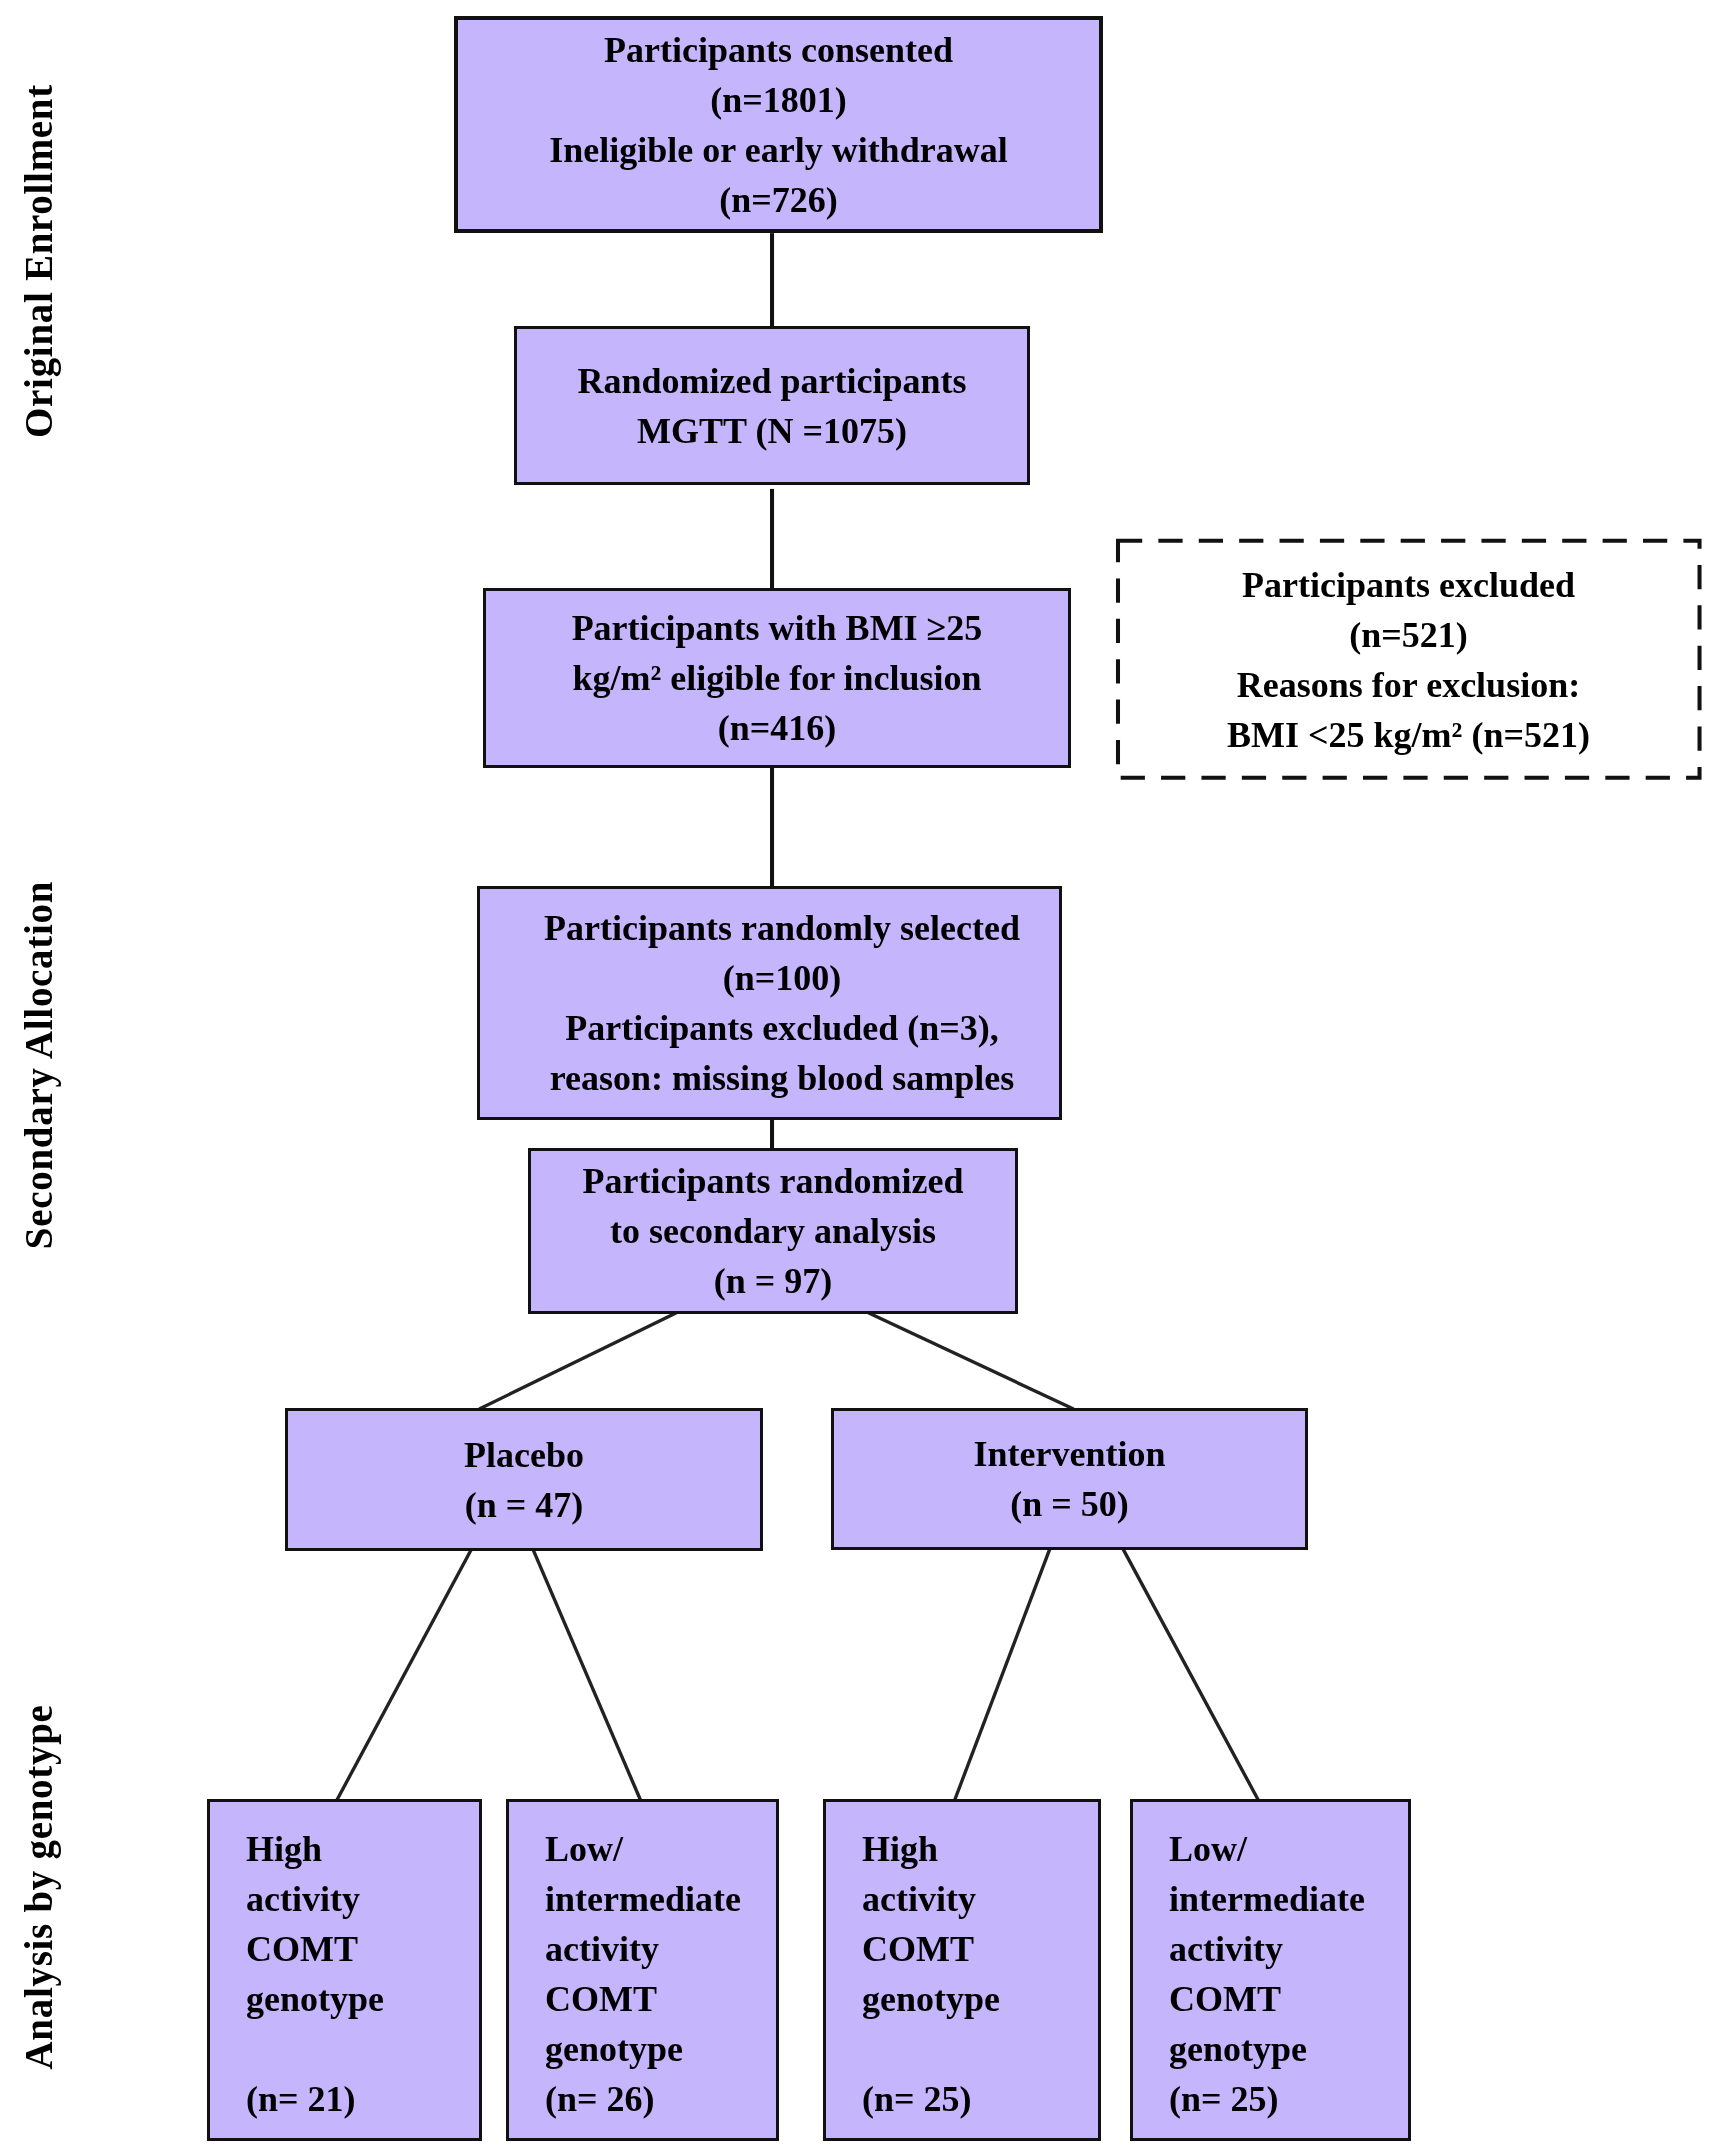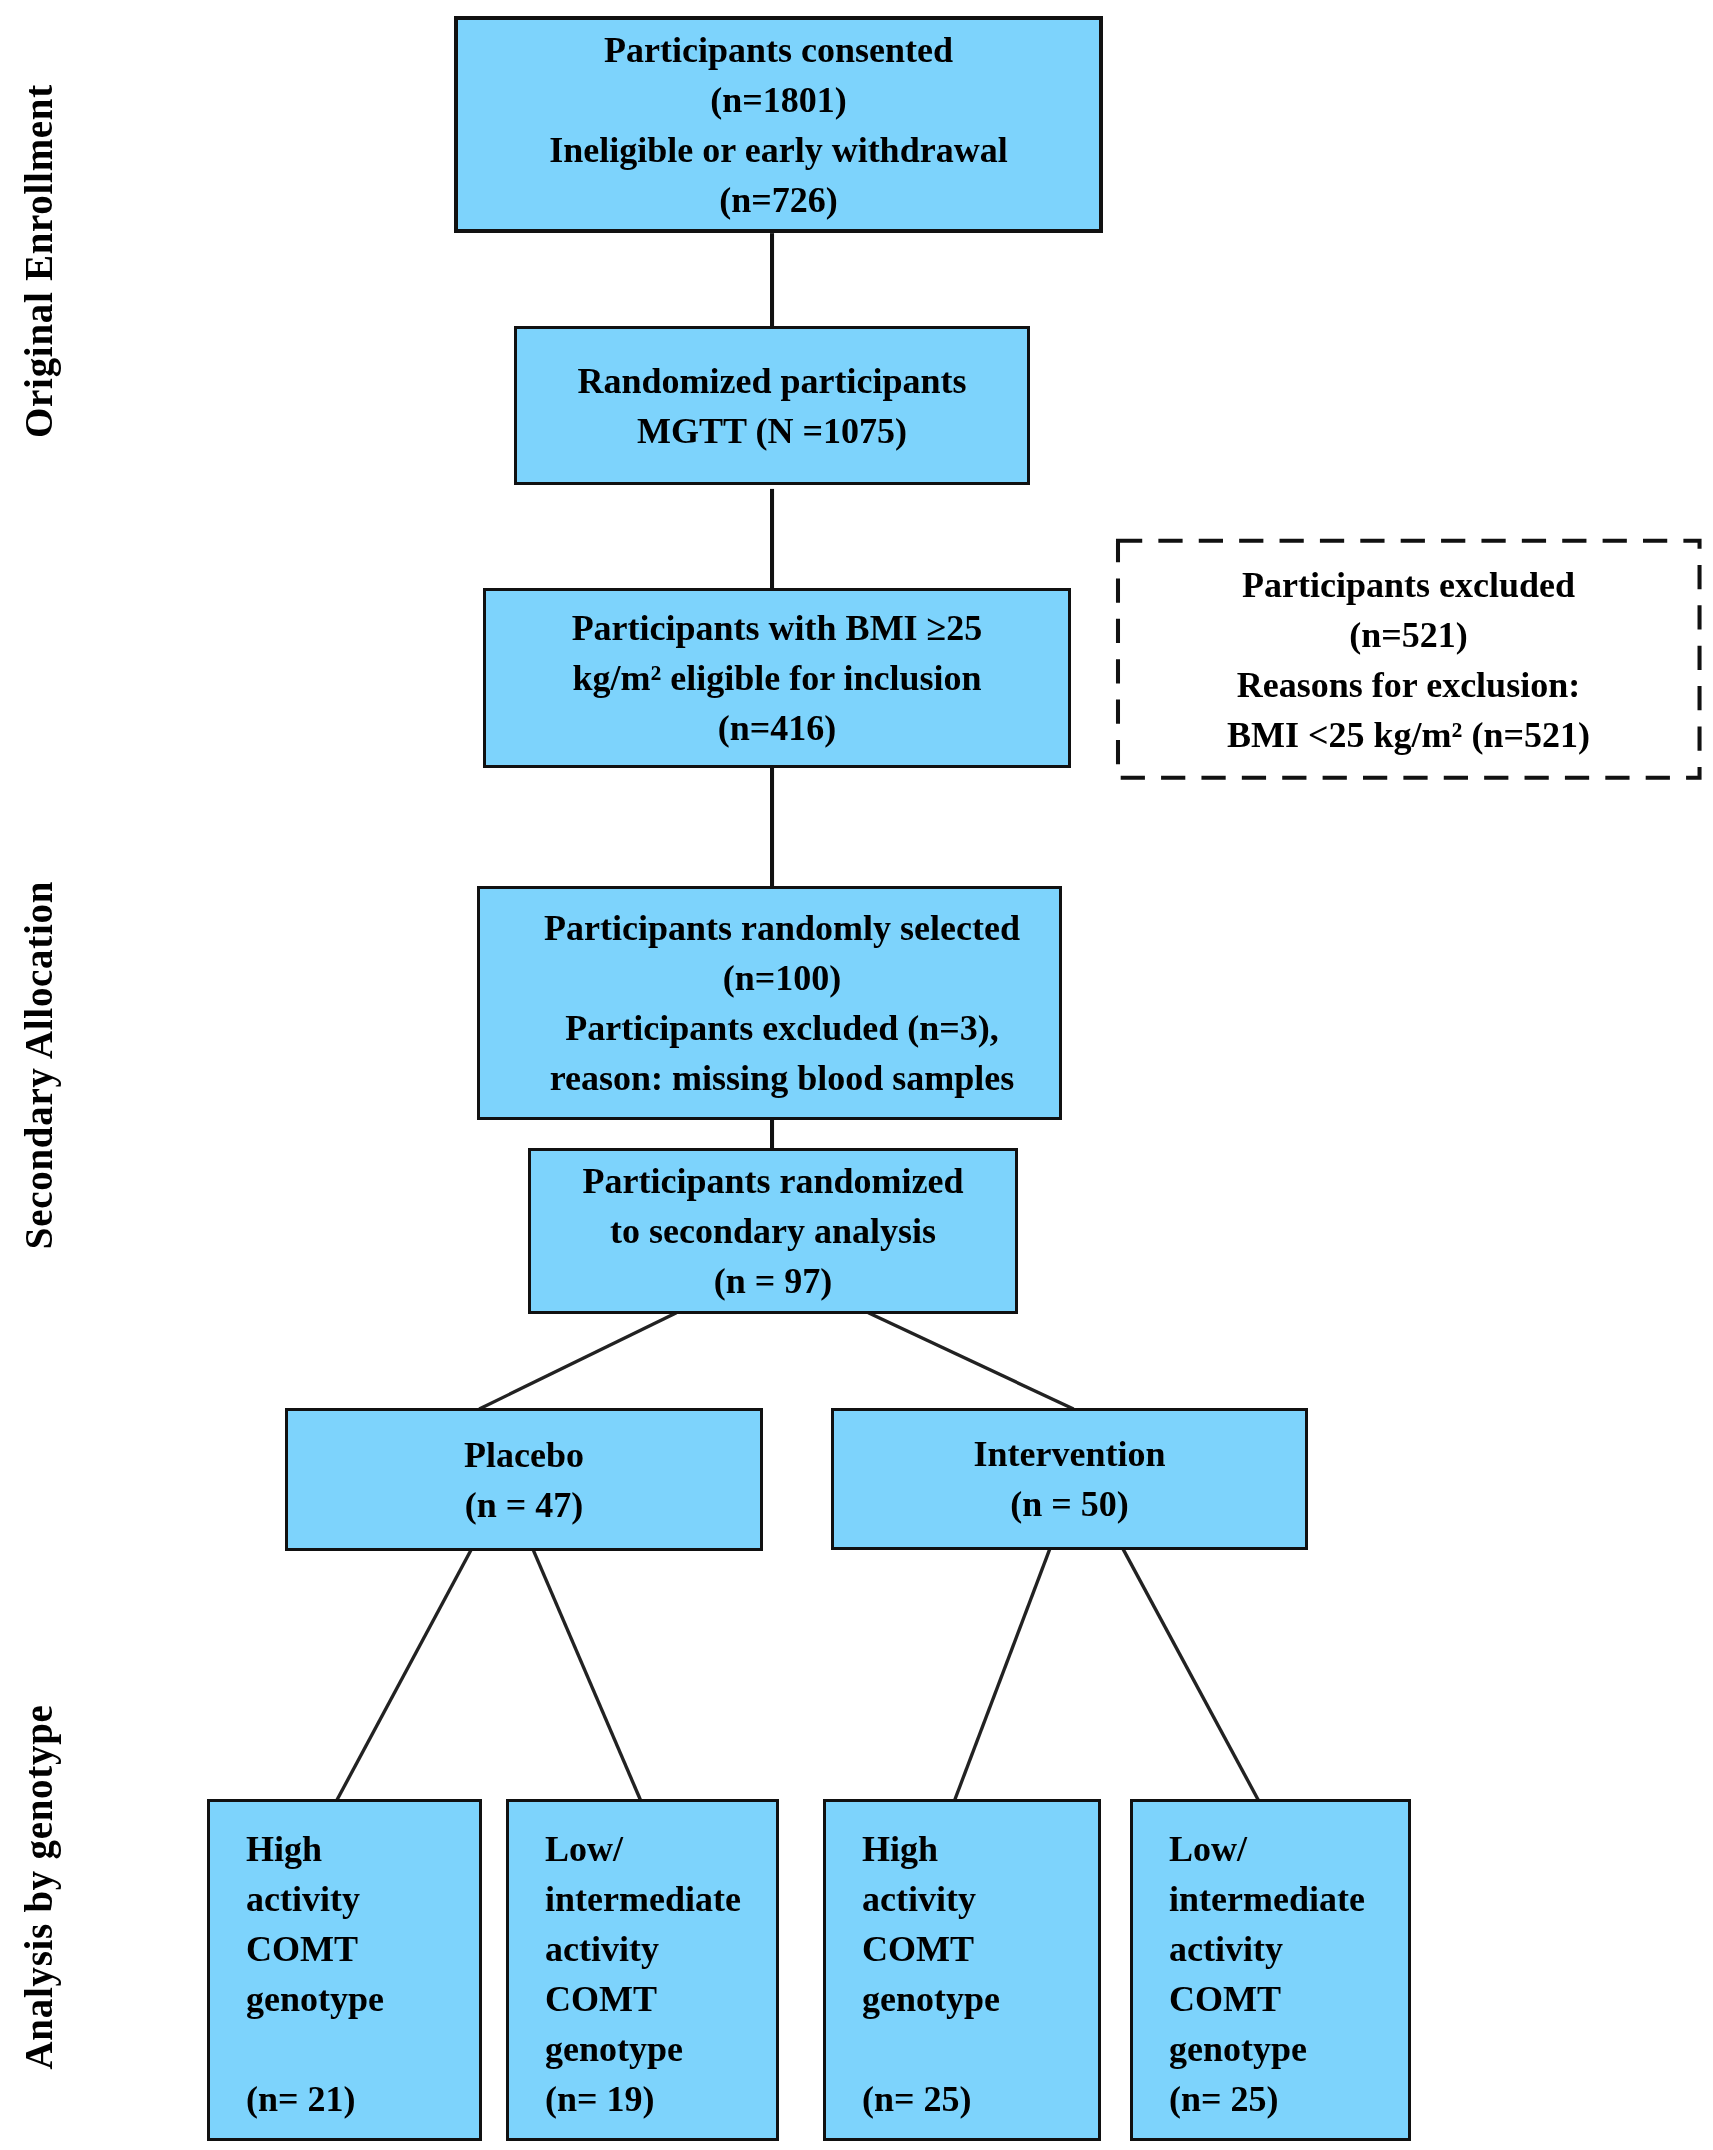--- a/index.html
+++ b/index.html
@@ -14,21 +14,21 @@
   }
   #connectors{
     position:absolute;
     left:0;top:0;
     width:1713px;height:2151px;
   }
   .box{
     position:absolute;
     box-sizing:border-box;
     border:3.4px solid #111111;
-    background:#7dd3fc;
+    background:#c4b5fd;
     display:flex;
     flex-direction:column;
     justify-content:center;
     align-items:center;
     text-align:center;
     font-size:36px;
     font-weight:700;
     line-height:50px;
   }
   .box.thick{border-width:4px;}
@@ -140,21 +140,21 @@
     <span class="line"></span>
     <span class="line">(n= 21)</span>
   </div>
 
   <div class="box left-align" style="left:506px;top:1799px;width:273px;height:342px;">
     <span class="line">Low/</span>
     <span class="line">intermediate</span>
     <span class="line">activity</span>
     <span class="line italic">COMT</span>
     <span class="line">genotype</span>
-    <span class="line">(n= 19)</span>
+    <span class="line">(n= 26)</span>
   </div>
 
   <div class="box left-align" style="left:823px;top:1799px;width:278px;height:342px;">
     <span class="line">High</span>
     <span class="line">activity</span>
     <span class="line italic">COMT</span>
     <span class="line">genotype</span>
     <span class="line"></span>
     <span class="line">(n= 25)</span>
   </div>

